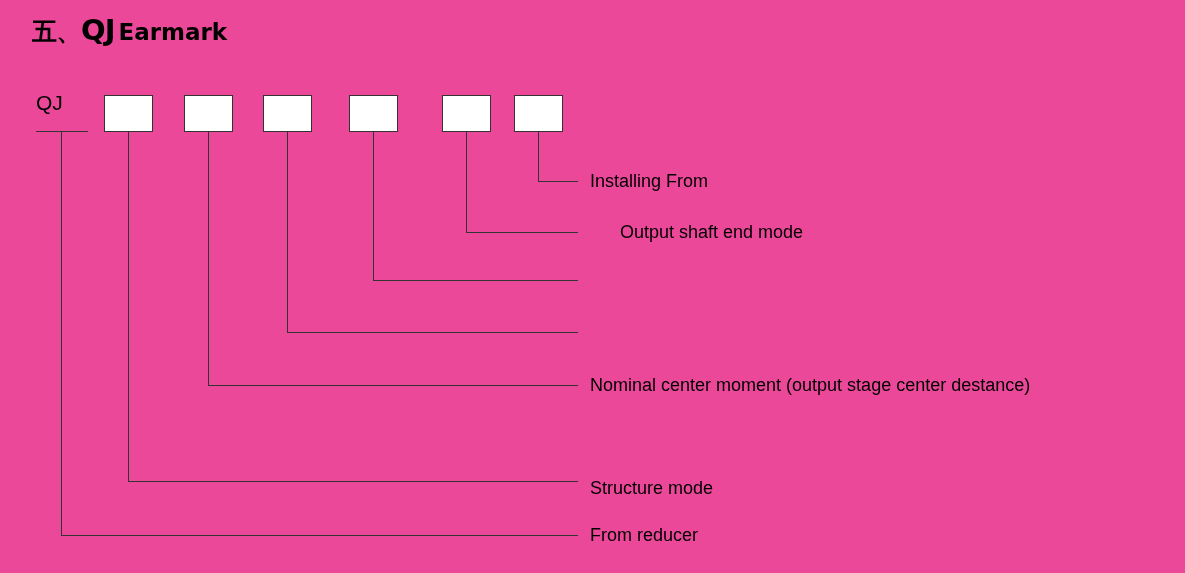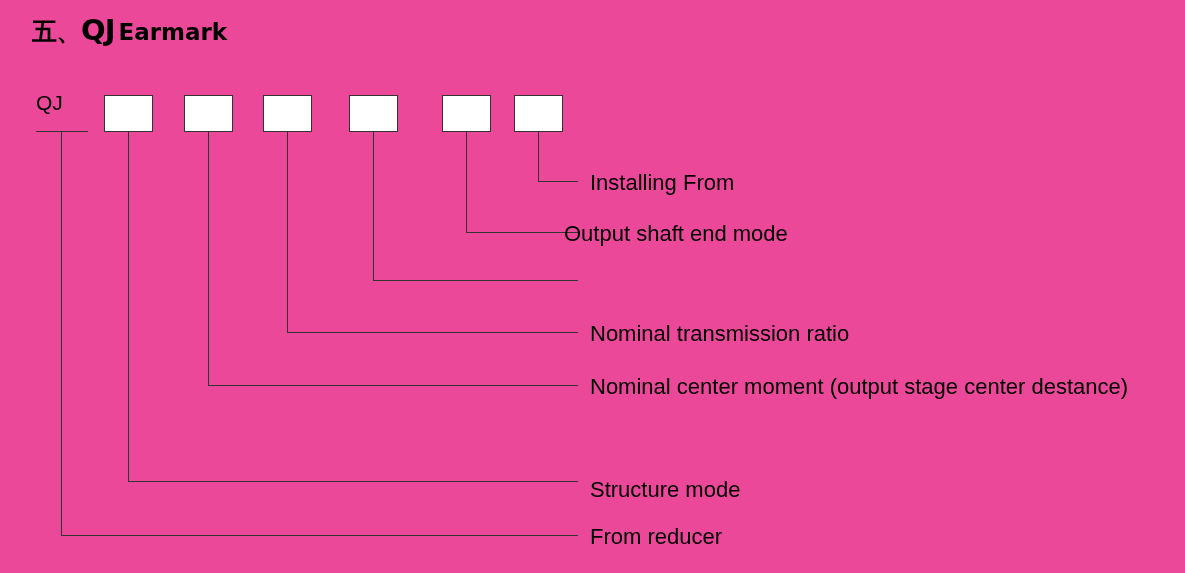--- a/index.html
+++ b/index.html
@@ -66,21 +66,21 @@
   
   #leaders {
     position: absolute;
     left: 0;
     top: 0;
   }
   
   .leader-label {
     position: absolute;
     font-family: "Liberation Sans", sans-serif;
-    font-size: 22px;
+    font-size: 18px;
     line-height: 1;
     white-space: nowrap;
     color: #000000;
   }
 </style>
 </head>
 <body>
 
 <div id="page">
 
@@ -113,24 +113,23 @@
       <path d="M373.5,132 L373.5,280.5 L578,280.5"></path>
 
       <path d="M466.5,132 L466.5,232.5 L578,232.5"></path>
 
       <path d="M538.5,132 L538.5,181.5 L578,181.5"></path>
     </g>
   </svg>
 
   <div class="leader-label" style="left:590px; top:172px;">Installing From</div>
 
-  <div class="leader-label" style="left:564px; top:223px;">Output shaft end mode</div>
+  <div class="leader-label" style="left:620px; top:223px;">Output shaft end mode</div>
 
 
-  <div class="leader-label" style="left:590px; top:323px;">Nominal transmission ratio</div>
 
   <div class="leader-label" style="left:590px; top:376px;">Nominal center moment (output stage center destance)</div>
 
   <div class="leader-label" style="left:590px; top:472px;margin-top:7px;">Structure mode</div>
 
   <div class="leader-label" style="left:590px; top:526px;">From reducer</div>
 
 </div>
 
 </body></html>

